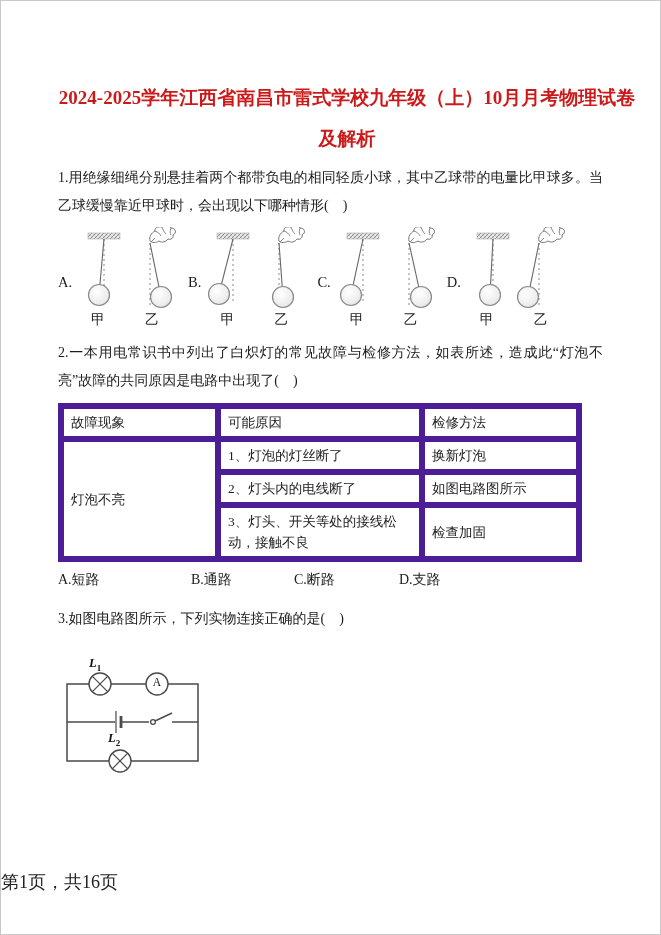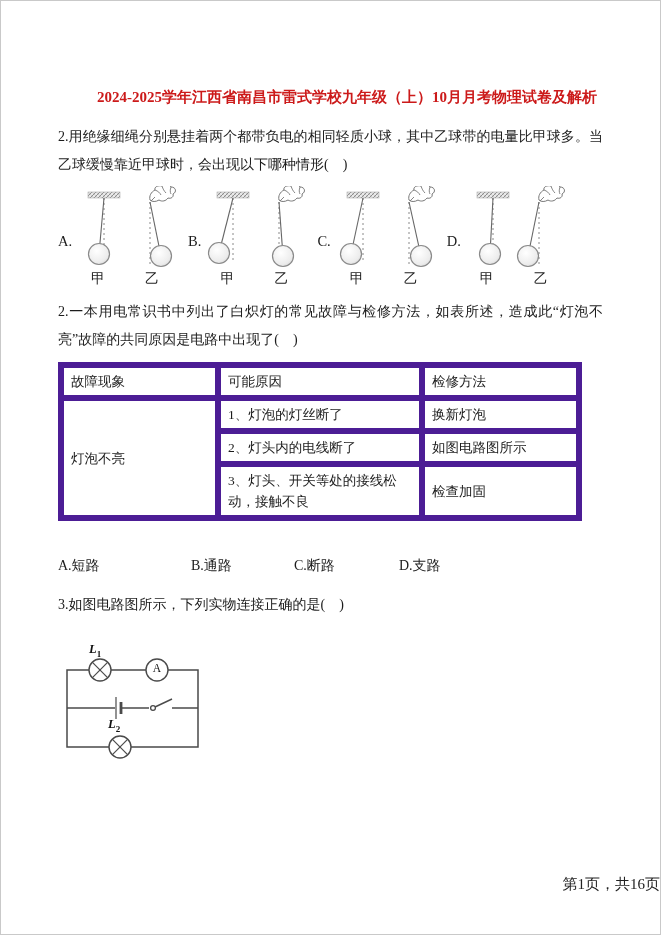--- a/index.html
+++ b/index.html
@@ -14,21 +14,21 @@
     font-family: "Liberation Serif", "DejaVu Serif", serif;
     color: #1c1c1c;
     overflow: hidden;
   }
   .content { padding: 0 57px; }
 
   .doc-title {
     width: 578px;
     margin: 76px auto 0;
     text-align: center;
-    font-size: 15px;
+    font-size: 19px;
     font-weight: bold;
     color: #cc1a1a;
     line-height: 41px;
   }
   .section-heading {
     margin-top: 12px;
     font-size: 14px;
     font-weight: bold;
     line-height: 22px;
   }
@@ -80,41 +80,41 @@
     text-align: left;
     padding: 3px 7px;
     vertical-align: middle;
     line-height: 21px;
   }
   tr.hrow { height: 27px; }
   tr.r1 { height: 31px; }
   tr.r2 { height: 32px; margin-top: 24px; }
   tr.r3 { height: 50px; }
 
-  .opt-row { margin-top: 36px; font-size: 14px; display: flex; }
+  .opt-row { margin-top: 9px; font-size: 14px; display: flex; }
   .opt-row span:nth-child(1) { width: 133px; }
   .opt-row span:nth-child(2) { width: 103px; }
   .opt-row span:nth-child(3) { width: 105px; }
 
   
   .circuit { position: relative; width: 150px; height: 120px; margin: 26px 0 0 2px; }
   .wire { stroke: #4a4a4a; stroke-width: 1.5; fill: none; }
   .lampc { fill: #ffffff; stroke: #4a4a4a; stroke-width: 1.4; }
   .clabel { position: absolute; font-size: 12.5px; color: #111; }
   .clabel sub { font-size: 9px; }
   .clabel.l1 { left: 29px; top: -3px; font-weight: bold; }
   .clabel.l2 { left: 48px; top: 72px; font-weight: bold; }
   .clabel.am { left: 86px; top: 17px; width: 22px; text-align: center; font-size: 11.5px; }
 
   .footer {
     position: absolute;
     left: 0; right: 0;
     bottom: 40px;
-    text-align: right;
-    font-size: 15px;
+    text-align: left;
+    font-size: 18px;
     color: #222;
   }
 </style>
 </head>
 <body>
 
 <svg width="0" height="0" style="position:absolute" aria-hidden="true">
   <defs>
     <pattern id="hatchPat" width="4" height="4" patternUnits="userSpaceOnUse">
       <rect width="4" height="4" fill="#e9e9e9"></rect>
@@ -135,21 +135,21 @@
     </g>
   </defs>
 </svg>
 
 <div class="page">
   <div class="content">
 
     <div class="doc-title">2024-2025学年江西省南昌市雷式学校九年级（上）10月月考物理试卷及解析</div>
 
 
-    <div class="qtext q1-text">2.用绝缘细绳分别悬挂着两个都带负电的相同轻质小球，其中乙球带的电量比甲球多。当乙球缓慢靠近甲球时，会出现以下哪种情形(　)</div>
+    <div class="qtext q1-text">1.用绝缘细绳分别悬挂着两个都带负电的相同轻质小球，其中乙球带的电量比甲球多。当乙球缓慢靠近甲球时，会出现以下哪种情形(　)</div>
 
     <div class="fig-row">
 
       <div class="pend-unit">
         <span class="opt-letter">A.</span>
         <div class="pend-fig">
           <svg width="106" height="84" viewBox="0 0 106 84">
             <rect class="ceil" x="14" y="6" width="32" height="6"></rect>
             <line class="dash" x1="30" y1="12" x2="30" y2="76"></line>
             <line class="str" x1="30" y1="12" x2="25" y2="68"></line>

